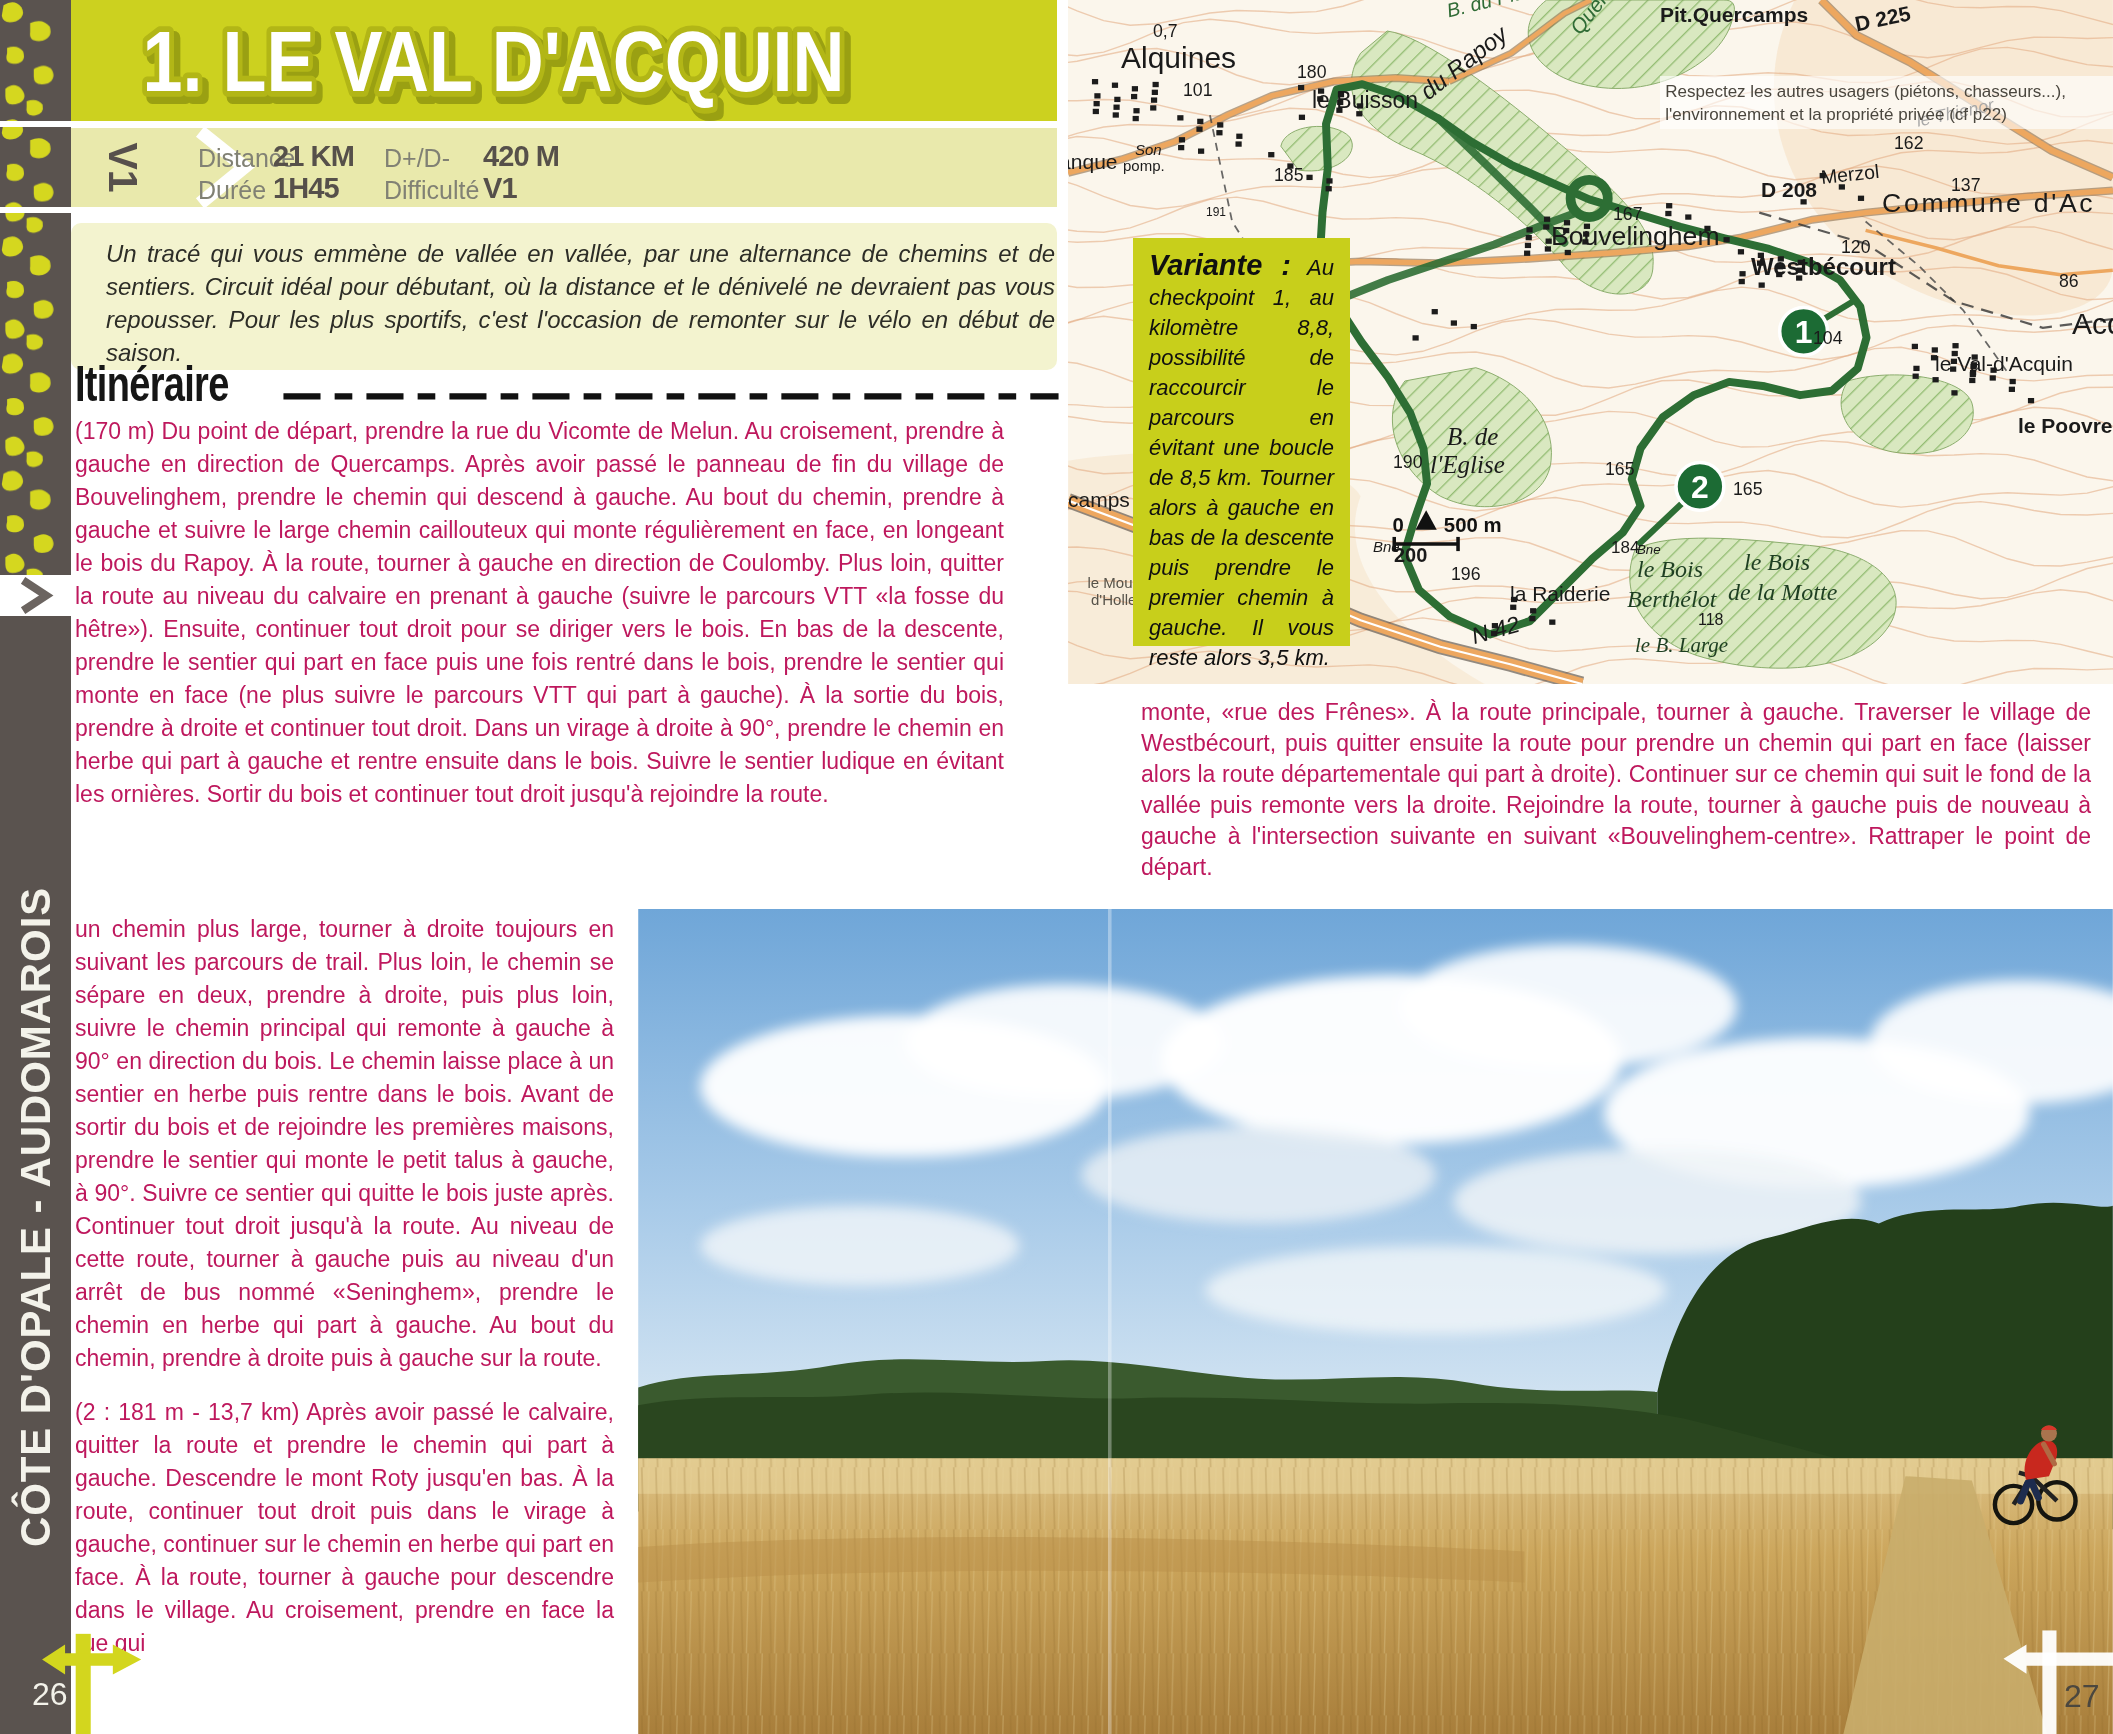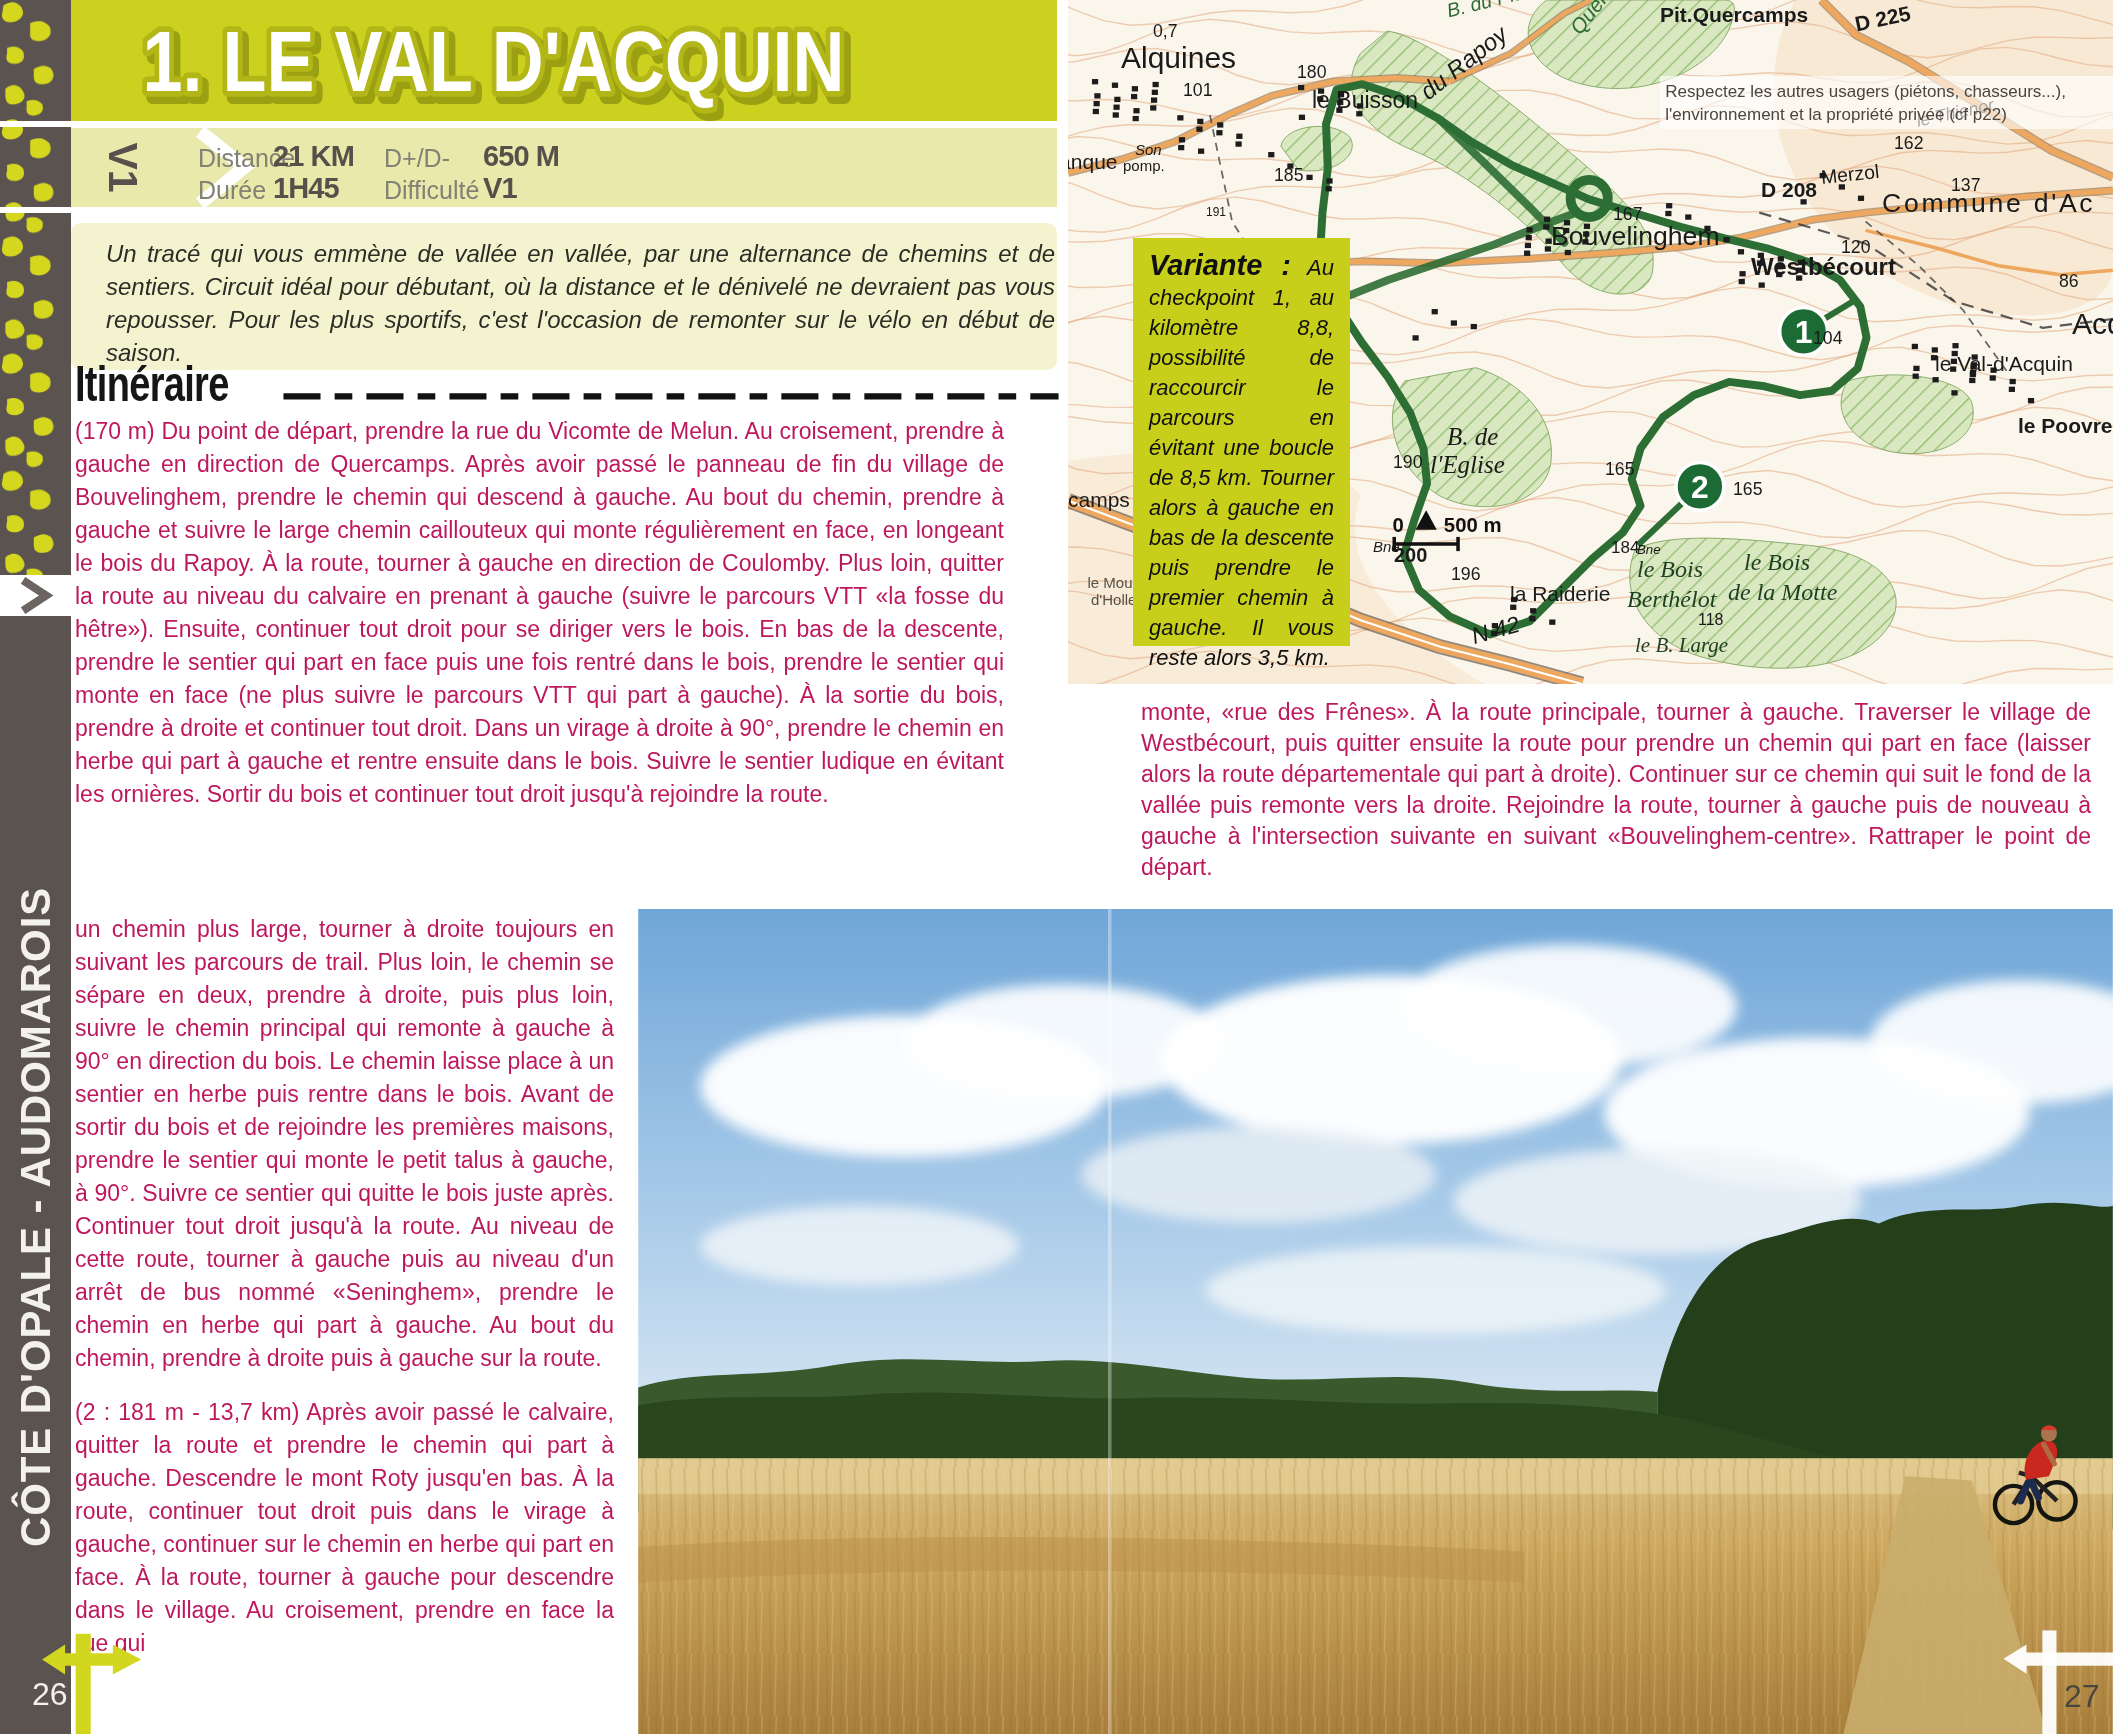--- a/index.html
+++ b/index.html
@@ -92,21 +92,21 @@
   <div class="abs" id="band-stats">
     <div class="abs" id="level-badge">V1</div>
     <svg class="abs" style="left:113px;top:0" width="98" height="79" viewBox="0 0 110 89">
       <polyline points="18,4 68,44 18,85" fill="none" stroke="#ffffff" stroke-width="15"></polyline>
     </svg>
     <span class="stat-label" style="left:127px;top:16px">Distance</span>
     <span class="stat-value" style="left:202px;top:12.4px">21 KM</span>
     <span class="stat-label" style="left:127px;top:48px">Durée</span>
     <span class="stat-value" style="left:202px;top:44px">1H45</span>
     <span class="stat-label" style="left:313px;top:16px">D+/D-</span>
-    <span class="stat-value" style="left:412px;top:12.4px">650 M</span>
+    <span class="stat-value" style="left:412px;top:12.4px">420 M</span>
     <span class="stat-label" style="left:313px;top:48px">Difficulté</span>
     <span class="stat-value" style="left:412px;top:44px">V1</span>
   </div>
 
   <div class="abs" id="band-intro">
     <div class="abs" id="intro-text">Un tracé qui vous emmène de vallée en vallée, par une alternance de chemins et de sentiers. Circuit idéal pour débutant, où la distance et le dénivelé ne devraient pas vous repousser. Pour les plus sportifs, c'est l'occasion de remonter sur le vélo en début de saison.</div>
   </div>
 
   <div class="abs" id="itin-head">Itinéraire</div>
   <svg class="abs" id="itin-dash" width="778" height="10.6" viewBox="0 0 878 12">

